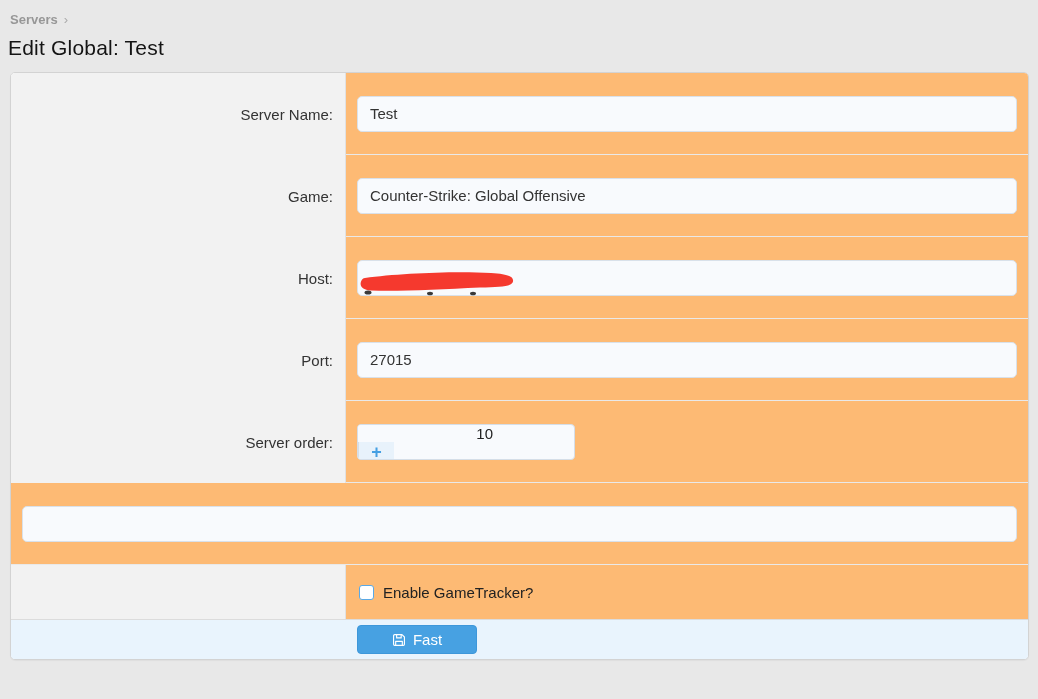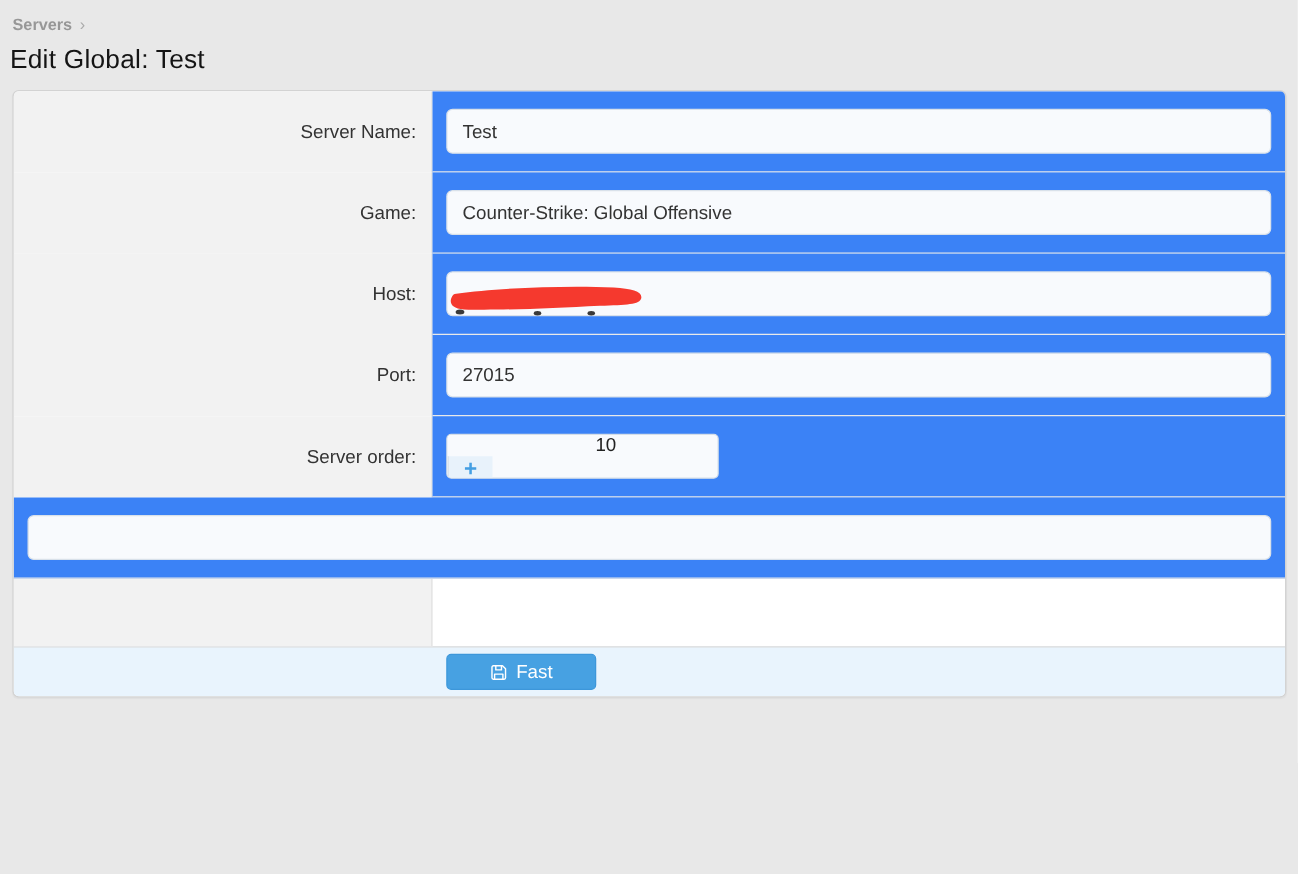--- a/index.html
+++ b/index.html
@@ -35,27 +35,27 @@
   .label-col {
     width: 335px; flex: 0 0 335px;
     background: #f2f2f2;
     border-right: 1px solid #e1e1e1;
     display: flex; align-items: center; justify-content: flex-end;
     padding-right: 12px;
   }
   .label-col label { font-size: 15px; color: #333; }
   .input-col {
     flex: 1;
-    background: #3b82f6;
+    background: #fdba74;
     display: flex; align-items: center;
     padding: 0 11px;
     border-bottom: 1px solid #e9e9e9;
     position: relative;
   }
-  .form-row { height: 65px; }
+  .form-row { height: 82px; }
   .form-row.checkbox-row { height: 54px; }
   .form-row.checkbox-row .input-col { border-bottom: none; }
 
   .text-input {
     width: 100%; height: 36px;
     background: #f8fafd;
     border: 1px solid #d9e1ea;
     border-radius: 5px;
     padding: 0 12px;
     font-size: 15px; color: #333;
@@ -196,20 +196,26 @@
   </div>
 
   <div class="form-row">
     <div class="input-col">
       <input class="text-input" type="text" value="" placeholder="" style="">
     </div>
   </div>
 
   <div class="form-row checkbox-row">
     <div class="label-col"></div>
+    <div class="input-col">
+      <div class="checkbox-wrap">
+        <input type="checkbox" class="gt-checkbox" style="">
+        <span class="checkbox-label">Enable GameTracker?</span>
+      </div>
+    </div>
   </div>
 
   <div class="card-footer">
     <button class="save-btn">
       <svg width="14" height="14" viewBox="0 0 16 16" fill="none" stroke="#ffffff" stroke-width="1.3" stroke-linejoin="round">
         <path d="M1.8 3.1 a1.3 1.3 0 0 1 1.3 -1.3 h8.3 L14.2 4.6 v8.3 a1.3 1.3 0 0 1 -1.3 1.3 h-9.8 a1.3 1.3 0 0 1 -1.3 -1.3 Z"></path>
         <path d="M5.3 1.9 v3.7 h5.2 V2.1"></path>
         <path d="M4.2 14.1 v-4.6 h7.6 v4.6"></path>
       </svg>
       <span>Fast</span>

